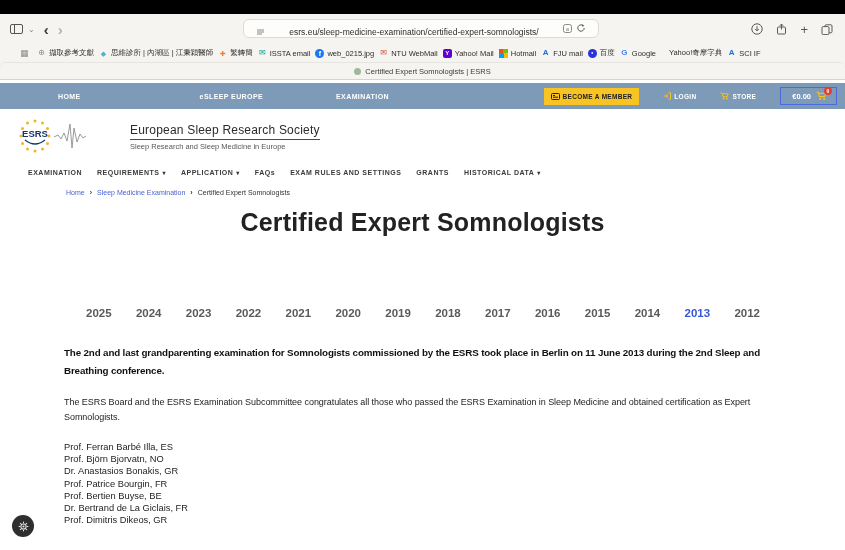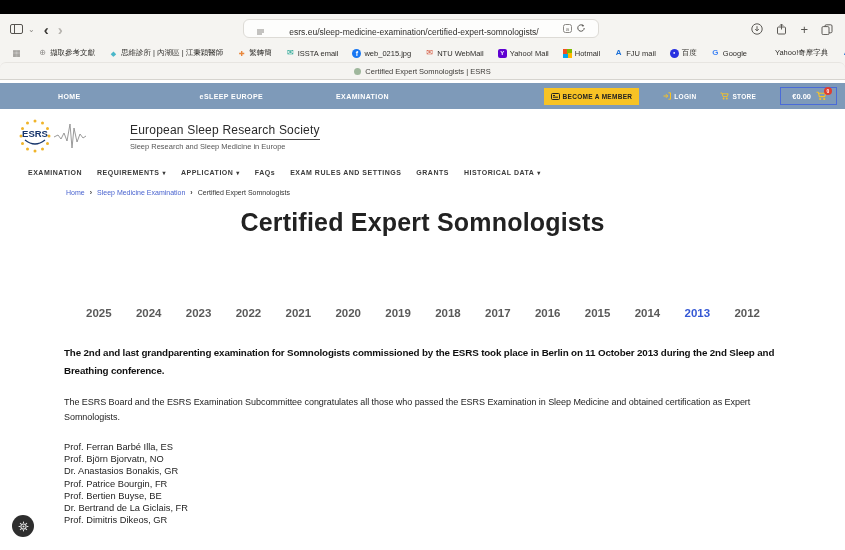--- a/index.html
+++ b/index.html
@@ -18,40 +18,40 @@
   .tb-btn{display:inline-flex;align-items:center;justify-content:center;cursor:default;}
   .chev{font-size:8px;color:#8a8884;margin-left:-4px;}
   .navarrow{font-size:15px;line-height:1;color:#3c3a37;font-weight:bold;}
   .navarrow.fwd{color:#b7b4af;}
   .url-pill{position:absolute;left:243px;top:5px;width:356px;height:19px;background:#fdfdfc;
             border:1px solid #dddbd6;border-radius:6px;display:flex;align-items:flex-end;padding:0 12px;}
   .url-text{flex:1;text-align:center;font-size:8.5px;color:#2e2c29;white-space:nowrap;overflow:hidden;}
   .pill-ico{display:inline-flex;align-items:center;gap:4px;}
 
   
-  .bookmarks{height:18px;display:flex;align-items:center;padding:0 12px;gap:14px;font-size:7.5px;color:#2f2d2a;}
+  .bookmarks{height:18px;display:flex;align-items:center;padding:0 20px;gap:5px;font-size:7.5px;color:#2f2d2a;}
   .bm{display:inline-flex;align-items:center;white-space:nowrap;cursor:default;}
   .fav{width:9px;height:9px;display:inline-flex;align-items:center;justify-content:center;
        font-size:8px;margin-right:3px;line-height:1;}
   .fav-grid::before{content:"▦";color:#8f8d89;font-size:9px;}
   .fav-globe::before{content:"⊕";color:#8a8886;}
   .fav-clinic::before{content:"◆";color:#49b7c9;font-size:7px;}
   .fav-translate::before{content:"✚";color:#e8873c;font-size:7px;}
   .fav-mail-teal::before{content:"✉";color:#14a08c;}
   .fav-facebook{background:#1877f2;border-radius:50%;color:#fff;font-size:7px;font-weight:bold;}
   .fav-facebook::before{content:"f";}
   .fav-mail-red::before{content:"✉";color:#d4543a;}
   .fav-yahoo{background:#5f01d1;border-radius:2px;color:#fff;font-size:6px;font-weight:bold;}
   .fav-yahoo::before{content:"Y";}
   .fav-ms{background:conic-gradient(#7fba00 0 25%, #ffb900 0 50%, #00a4ef 0 75%, #f25022 0);}
   .fav-blue-a::before{content:"A";color:#1b6fd6;font-weight:bold;font-size:8px;}
   .fav-baidu{background:#2932e1;border-radius:50%;color:#fff;font-size:6px;}
   .fav-baidu::before{content:"●";font-size:4px;}
   .fav-google::before{content:"G";color:#4285f4;font-weight:bold;font-size:8px;}
-  .bm-gap{margin-left:14px;}
+  .bm-gap{margin-left:8px;}
 
   
   .tabtitle{height:17px;display:flex;align-items:center;justify-content:center;gap:4px;
             font-size:7.5px;color:#3d3b38;border-top:1px solid #e7e5e1;border-radius:6px;}
   .tab-favicon{width:7px;height:7px;border-radius:50%;background:#9fb79c;display:inline-block;}
   .chrome-gap{height:3px;background:#fff;}
 
   
   .sitenav{height:26px;background:#7e9ab9;display:flex;align-items:center;color:#fff;}
   .sitenav-left{display:flex;align-items:center;}
@@ -354,21 +354,21 @@
     <span class="year">2019</span>
     <span class="year">2018</span>
     <span class="year">2017</span>
     <span class="year">2016</span>
     <span class="year">2015</span>
     <span class="year">2014</span>
     <span class="year active">2013</span>
     <span class="year">2012</span>
   </div>
 
-<p class="intro-bold">The 2nd and last grandparenting examination for Somnologists commissioned by the ESRS took place in Berlin on 11 October 2013 during the 2nd Sleep and Breathing conference.</p>
+<p class="intro-bold">The 2nd and last grandparenting examination for Somnologists commissioned by the ESRS took place in Berlin on 11 June 2013 during the 2nd Sleep and Breathing conference.</p>
 <p class="para">The ESRS Board and the ESRS Examination Subcommittee congratulates all those who passed the ESRS Examination in Sleep Medicine and obtained certification as Expert Somnologists.</p>
 
 <div class="names" id="names-list">
     <div>Prof. Ferran Barbé Illa, ES</div>
     <div>Prof. Björn Bjorvatn, NO</div>
     <div>Dr. Anastasios Bonakis, GR</div>
     <div>Prof. Patrice Bourgin, FR</div>
     <div>Prof. Bertien Buyse, BE</div>
     <div>Dr. Bertrand de La Giclais, FR</div>
     <div>Prof. Dimitris Dikeos, GR</div>

